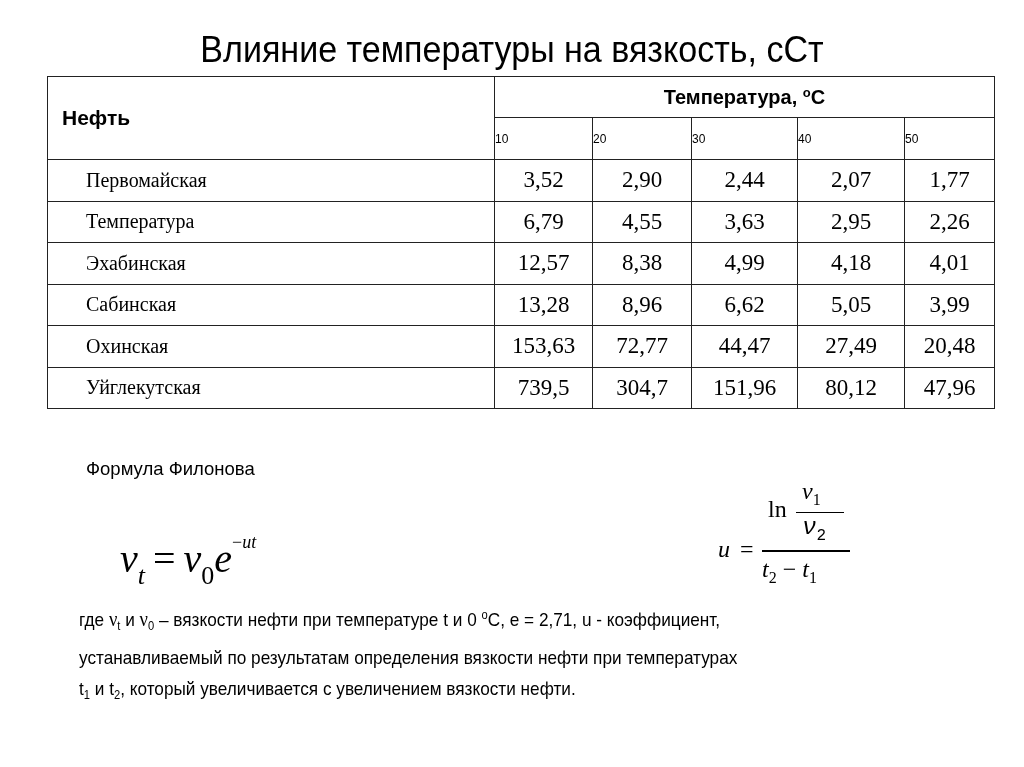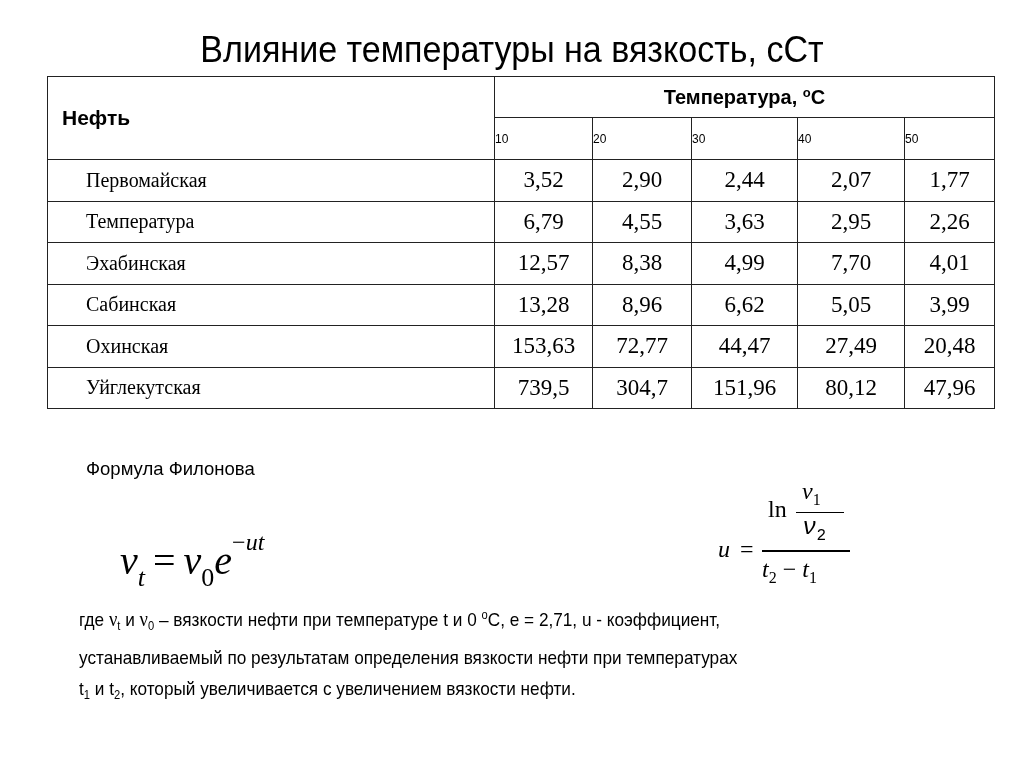--- a/index.html
+++ b/index.html
@@ -92,21 +92,21 @@
       top: 512px;
       font-family: "Liberation Serif", serif;
       font-style: italic;
       font-size: 40px;
       line-height: 60px;
       white-space: nowrap;
     }
     .formula-main .sub { font-style: italic; font-size: 26px; vertical-align: -12px; }
     .formula-main .sub0 { font-style: normal; font-size: 26px; vertical-align: -12px; }
     .formula-main .eq { font-style: normal; margin: 0 8px; }
-    .formula-main .sup { font-size: 24px; vertical-align: 24px; }
+    .formula-main .sup { font-size: 18px; vertical-align: 24px; }
     .formula-main .sup .minus { font-style: normal; }
 
     .formula-u {
       position: absolute;
       left: 716px;
       top: 474px;
       width: 140px;
       height: 120px;
       font-family: "Liberation Serif", serif;
       font-size: 24px;
@@ -213,21 +213,21 @@
     <td class="c-val">4,55</td>
     <td class="c-val">3,63</td>
     <td class="c-val">2,95</td>
     <td class="c-val">2,26</td>
   </tr>
   <tr>
     <td class="c-name">Эхабинская</td>
     <td class="c-val">12,57</td>
     <td class="c-val">8,38</td>
     <td class="c-val">4,99</td>
-    <td class="c-val">7,70</td>
+    <td class="c-val">4,18</td>
     <td class="c-val">4,01</td>
   </tr>
   <tr>
     <td class="c-name">Сабинская</td>
     <td class="c-val">13,28</td>
     <td class="c-val">8,96</td>
     <td class="c-val">6,62</td>
     <td class="c-val">5,05</td>
     <td class="c-val">3,99</td>
   </tr>

